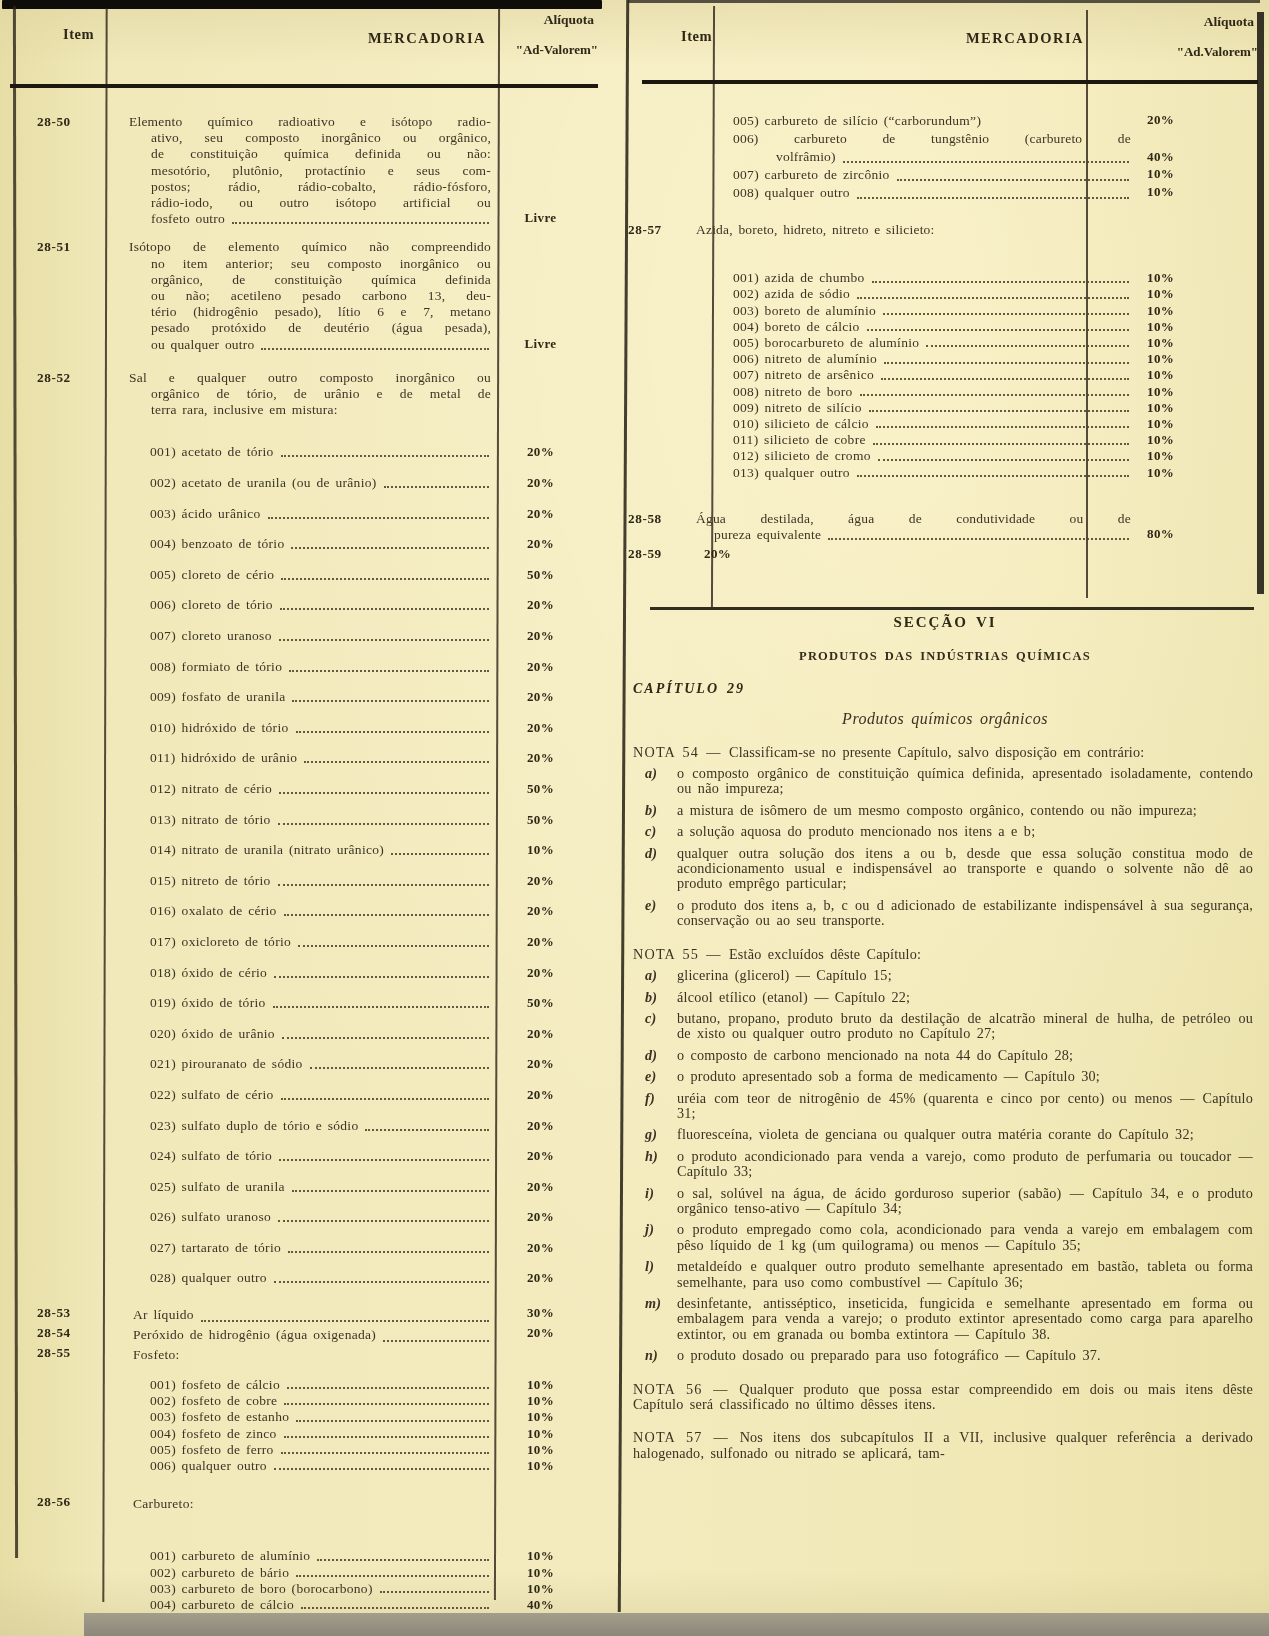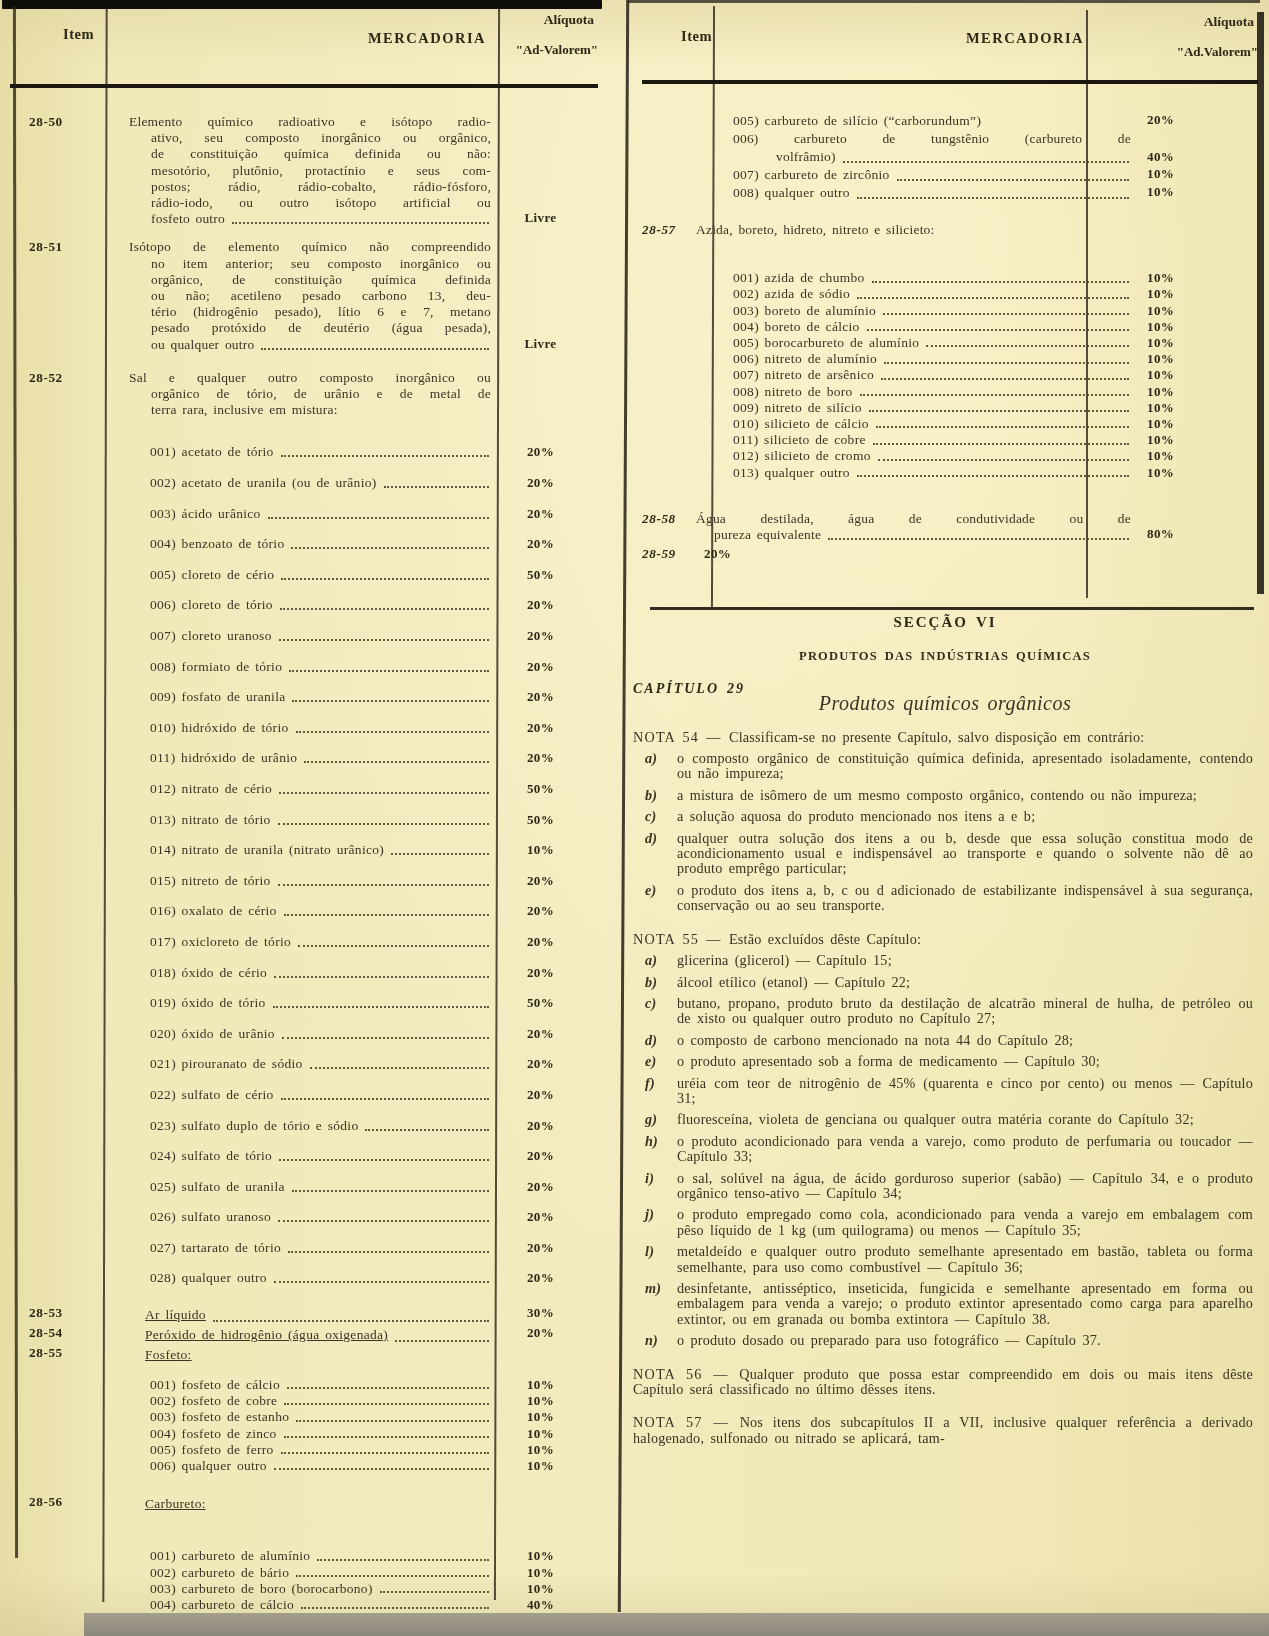--- a/index.html
+++ b/index.html
@@ -35,54 +35,54 @@
   .h-item-r{left:648px;top:28px;width:64px;font-size:14.5px;letter-spacing:.5px;}
   .h-merc-r{left:714px;top:30px;width:370px;font-size:14.5px;letter-spacing:1.5px;}
   .h-aliq1-r{left:1094px;top:14px;width:160px;font-size:13.5px;}
   .h-aliq2-r{left:1090px;top:44px;width:168px;font-size:13px;}
   
   .tbody{position:absolute;font-size:13.5px;line-height:16.2px;}
   #lt-body{left:15px;top:90px;width:585px;padding-top:24px;}
   #rt-body{left:628px;top:84px;width:640px;padding-top:28px;}
   .trow{display:flex;align-items:stretch;}
   .ccode{flex:none;font-weight:bold;font-size:13.2px;letter-spacing:.6px;color:#2e2817;}
-  #lt-body .ccode{width:88px;padding-left:14px;box-sizing:border-box;}
-  #rt-body .ccode{width:60px;padding-left:14px;box-sizing:border-box;font-style:italic;}
+  #lt-body .ccode{width:88px;padding-left:22px;box-sizing:border-box;}
+  #rt-body .ccode{width:60px;box-sizing:border-box;}
   .ctext{flex:none;position:relative;}
   #lt-body .ctext{width:388px;}
   #rt-body .ctext{width:443px;}
   .crate{flex:1;display:flex;font-weight:bold;font-size:13px;letter-spacing:.4px;color:#2e2817;}
   #lt-body .crate{justify-content:center;padding-right:10px;}
   #rt-body .crate{justify-content:flex-start;padding-left:16px;}
   .k-para .crate,.k-subpara .crate{align-items:flex-end;padding-bottom:1px;}
   .k-sub .crate,.k-single .crate,.k-label .crate{align-items:flex-start;}
   .pline{padding-left:26px;word-spacing:2px;letter-spacing:.2px;}
   .pline.j{text-align:justify;text-align-last:justify;}
   .pline.cont{padding-left:48px;}
   .pline.last{display:flex;}
   #rt-body .k-para .pline{padding-left:8px;}
   #rt-body .k-para .pline.cont{padding-left:26px;}
   #rt-body .k-subpara .pline{padding-left:45px;}
   #rt-body .k-subpara .pline.cont{padding-left:88px;}
   .leader{flex:1;border-bottom:2.5px dotted #493f2c;align-self:flex-end;margin:0 2px 3px 7px;min-width:10px;opacity:.85;}
   .subline{display:flex;padding-left:47px;line-height:16px;}
   #rt-body .subline{padding-left:45px;}
   .subline .stext{white-space:nowrap;letter-spacing:.3px;word-spacing:2px;}
-  .k-single .subline,.k-label .subline{padding-left:42px;line-height:20px;text-decoration:underline;}
+  .k-single .subline,.k-label .subline{padding-left:30px;line-height:20px;}
   .s-wide{margin-bottom:14.4px;}
   .s-tight .subline{line-height:15.2px;}
   .s-tight2 .subline{line-height:15.4px;}
   .s-carb .subline{line-height:18px;}
   .k-subpara .pline{line-height:18px;}
   
   #notes{position:absolute;left:633px;top:607px;width:624px;font-size:14.2px;line-height:15.4px;word-spacing:2.5px;letter-spacing:.2px;color:#3a3222;}
   .sec-title{margin-top:8px;text-align:center;font-weight:bold;font-size:15px;letter-spacing:2px;color:#2e2817;}
   .sec-sub{margin-top:19px;text-align:center;font-weight:bold;font-size:12.5px;letter-spacing:1.2px;color:#342d1c;}
   .cap-title{margin-top:16px;text-align:left;font-weight:bold;font-style:italic;font-size:14px;letter-spacing:2px;color:#2e2817;}
-  .cap-sub{text-align:center;font-style:italic;font-size:20px;letter-spacing:.5px;}
+  .cap-sub{margin-top:15px;text-align:center;font-style:italic;font-size:16px;letter-spacing:.5px;}
   .note{margin-top:18px;}
   .note-intro{text-align:justify;padding-right:4px;}
   .nt{letter-spacing:1.2px;}
   .note-item{display:flex;margin-top:6px;}
   .nletter{flex:none;width:44px;padding-left:12px;box-sizing:border-box;font-style:italic;font-weight:bold;}
   .nbody{flex:1;text-align:justify;padding-right:4px;}
 </style>
 </head>
 <body>
 

